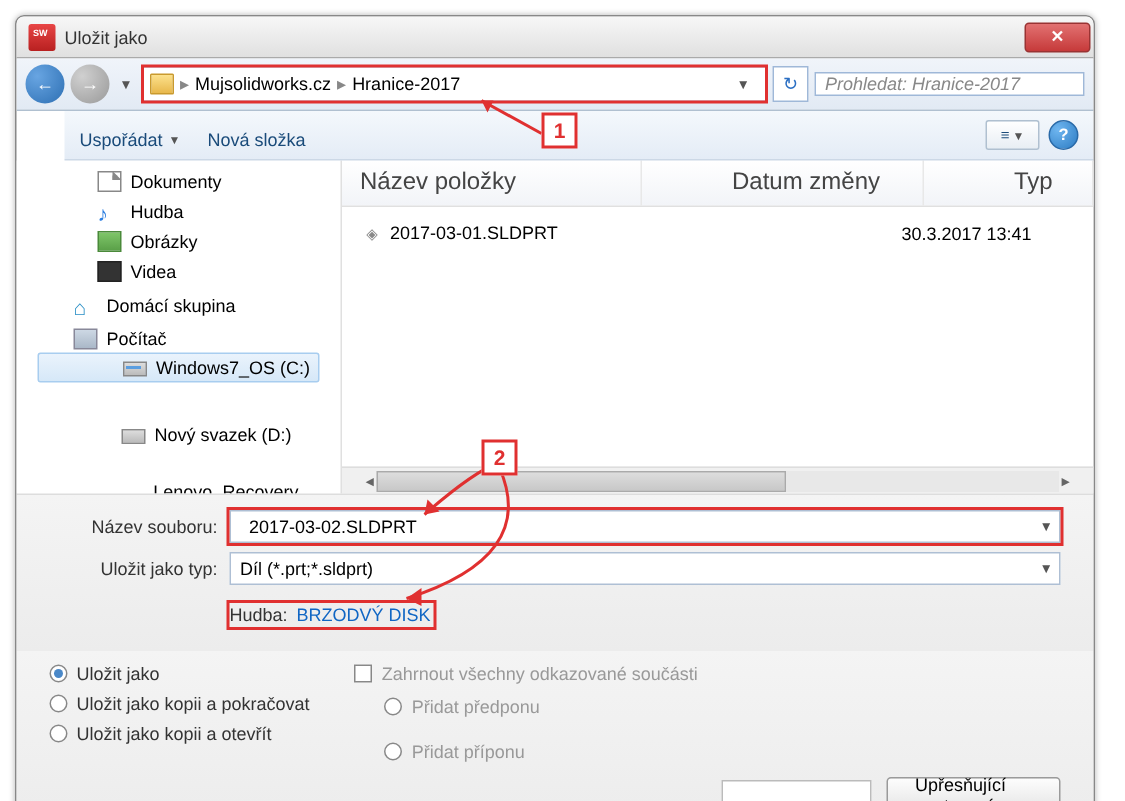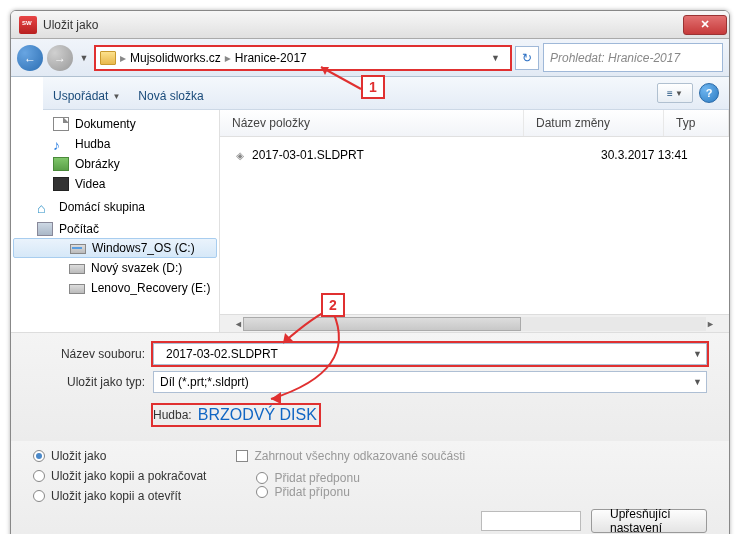--- a/index.html
+++ b/index.html
@@ -13,76 +13,76 @@
 .navbar { background: linear-gradient(#f0f4fa, #e2eaf4); border-bottom: 1px solid #b0c0d0; padding: 4px 6px; display: flex; align-items: center; gap: 4px; }
 .nav-arrow { width: 26px; height: 26px; border-radius: 50%; background: radial-gradient(circle at 30% 30%, #68a5e2, #2d6fb3); display: flex; align-items: center; justify-content: center; color: #fff; font-size: 12px; }
 .nav-arrow.fwd { background: radial-gradient(circle at 30% 30%, #d0d0d0, #999); }
 .nav-caret { width: 14px; height: 18px; display: flex; align-items: center; justify-content: center; color: #555; font-size: 9px; }
 .breadcrumb { flex: 1; background: #fff; border: 1px solid #9fb8d8; height: 24px; display: flex; align-items: center; padding: 0 4px; outline: 2px solid #e03030; outline-offset: -1px; }
 .bc-folder { width: 16px; height: 14px; background: linear-gradient(#fce18c, #e8b84c); border: 1px solid #c99a2e; border-radius: 1px; margin-right: 4px; }
 .bc-item { padding: 0 4px; }
 .bc-sep { color: #888; }
 .bc-drop { margin-left: auto; color: #555; font-size: 9px; padding: 0 6px; }
 .refresh { width: 24px; height: 24px; background: #fff; border: 1px solid #9fb8d8; display: flex; align-items: center; justify-content: center; color: #2b6fc3; font-size: 12px; }
-.searchbox { width: 180px; height: 29px; background: #fff; border: 1px solid #9fb8d8; display: flex; align-items: center; padding: 0 6px; color: #888; font-style: italic; gap: 4px; }
+.searchbox { width: 180px; height: 16px; background: #fff; border: 1px solid #9fb8d8; display: flex; align-items: center; padding: 0 6px; color: #888; font-style: italic; gap: 4px; }
 .toolbar { background: linear-gradient(#f4f8fc, #e4ecf6); border-bottom: 1px solid #ccd8e6; padding: 6px 10px; display: flex; align-items: flex-end; gap: 18px; font-size: 12px; color: #1a4b7a; position: relative; margin-left: 32px; }
 .tb-item { display: flex; align-items: center; gap: 4px; }
 .tb-caret { font-size: 8px; color: #555; }
 .tb-right { margin-left: auto; display: flex; gap: 6px; align-items: center; }
 .view-btn { width: 36px; height: 20px; border: 1px solid #b0c0d0; background: linear-gradient(#fff,#e8eef4); border-radius: 2px; display: flex; align-items: center; justify-content: center; gap: 2px; font-size: 10px; }
 .help-btn { width: 20px; height: 20px; border-radius: 50%; background: radial-gradient(circle at 30% 30%, #6fb6f0, #2d7cc3); color: #fff; display: flex; align-items: center; justify-content: center; font-weight: bold; font-size: 11px; border: 1px solid #2a6aa8; }
 .body-area { display: flex; height: 222px; }
-.tree { width: 209px; border-right: 1px solid #e0e0e0; padding: 4px 0; overflow: hidden; background: #fff; }
+.tree { width: 255px; border-right: 1px solid #e0e0e0; padding: 4px 12px; overflow: hidden; background: #fff; }
 .tree-item { display: flex; align-items: center; padding: 2px 0 2px 42px; gap: 6px; height: 20px; }
-.tree-item.indent2 { padding-left: 58px; }
+.tree-item.indent2 { padding-left: 58px; margin-top: 25px; }
 .tree-item.selected { background: linear-gradient(#eaf3fc, #d6e8f8); border: 1px solid #a8cdef; border-radius: 2px; margin: 0 2px; padding-left: 56px; }
 .tree-group { padding: 6px 0 2px 26px; display: flex; align-items: center; gap: 6px; }
 .ico { width: 16px; height: 14px; display: inline-block; }
 .ico-doc { background: #fff; border: 1px solid #888; position: relative; }
 .ico-doc::after { content: ""; position: absolute; right: -1px; top: -1px; border: 3px solid transparent; border-left-color: #888; border-bottom-color: #888; width:0; height:0; }
 .ico-music { color: #2a7de0; font-size: 14px; }
 .ico-pic { background: linear-gradient(#7fc66a, #5aa048); border: 1px solid #4a8a3a; }
 .ico-vid { background: #333; border: 1px solid #222; }
 .ico-home { color: #2a8fc6; font-size: 14px; }
 .ico-pc { background: linear-gradient(#cdd8e4, #aab8c8); border: 1px solid #889; }
 .ico-drive { background: linear-gradient(#ddd, #bbb); border: 1px solid #888; height: 10px; margin-top: 2px; }
 .ico-drive.c::after { content:""; display:block; width:70%; height:2px; background:#5a9ee0; margin:2px 1px; }
 .filepane { flex: 1; background: #fff; display: flex; flex-direction: column; }
-.fp-header { display: flex; border-bottom: 1px solid #e0e0e0; background: linear-gradient(#fff,#f2f4f8); font-size: 12px; color: #444; }
+.fp-header { display: flex; border-bottom: 1px solid #e0e0e0; background: linear-gradient(#fff,#f2f4f8); font-size: 16px; color: #444; gap: 48px; }
 .fp-col { padding: 6px 12px; border-right: 1px solid #e8e8e8; }
 .fp-col.name { flex: 1; min-width: 200px; }
 .fp-col.date { width: 140px; }
 .fp-col.type { width: 65px; }
 .fp-row { display: flex; align-items: center; padding: 4px 0; }
 .fp-row .fp-col { border: none; }
 .fp-icon { width: 16px; height: 16px; display: inline-flex; align-items: center; justify-content: center; margin-right: 4px; color: #888; font-size: 10px; }
 .fp-scroll { margin-top: auto; height: 18px; background: #f0f0f0; border-top: 1px solid #ddd; display: flex; align-items: center; padding: 0 14px; }
 .fp-scroll-track { flex: 1; height: 14px; background: #e8e8e8; position: relative; }
 .fp-scroll-thumb { position: absolute; left: 0; width: 60%; height: 100%; background: linear-gradient(#ddd, #c8c8c8); border: 1px solid #aaa; }
 .form-area { background: linear-gradient(#f4f4f4, #ececec); border-top: 1px solid #ddd; padding: 10px 22px 10px 22px; position: relative; }
 .form-row { display: flex; align-items: center; margin-bottom: 6px; }
 .form-label { width: 120px; text-align: right; padding-right: 8px; font-size: 12px; color: #333; }
 .form-input { flex: 1; height: 22px; background: #fff; border: 1px solid #aebfd4; padding: 0 6px; font-size: 12px; display: flex; align-items: center; position: relative; }
 .form-input.hl { outline: 2px solid #e03030; padding-left: 12px; }
 .form-input .dd { position: absolute; right: 4px; font-size: 9px; color: #555; }
-.desc-val { color: #1066c4; font-size: 16px; padding: 1px 2px; }
+.desc-val { color: #1066c4; font-size: 12px; padding: 1px 2px; }
 .desc-hl { outline: 2px solid #e03030; display: inline-flex; align-items: center; }
 .bottom-area { background: linear-gradient(#f4f4f4, #ececec); padding: 8px 22px 10px 22px; display: flex; gap: 30px; }
 .radio-col { display: flex; flex-direction: column; gap: 6px; }
 .radio { display: flex; align-items: center; gap: 6px; font-size: 12px; color: #333; }
 .radio.disabled { color: #999; }
 .radio-ind { width: 12px; height: 12px; border: 1px solid #888; border-radius: 50%; background: #fff; display: flex; align-items: center; justify-content: center; }
 .radio-ind.on::after { content:""; width:6px; height:6px; background: #4a88c8; border-radius:50%; }
 .check-ind { width: 12px; height: 12px; border: 1px solid #888; background: #fff; }
 .btn { height: 24px; padding: 0 18px; background: linear-gradient(#fdfdfd, #e4e4e4); border: 1px solid #9a9a9a; border-radius: 3px; font-size: 12px; display: flex; align-items: center; justify-content: center; }
 .btn.wide { width: 116px; }
 .callout-box { position: absolute; width: 24px; height: 24px; border: 2px solid #e03030; background: #fff; color: #e03030; display: flex; align-items: center; justify-content: center; font-size: 14px; font-weight: bold; z-index: 10; }
 svg.arrow { position: absolute; overflow: visible; z-index: 5; pointer-events: none; }
 .right-ops { display: flex; flex-direction: column; gap: 8px; flex: 1; }
-.sub-radios { margin-left: 20px; display:flex; flex-direction:column; gap:0;text-align:center; }
+.sub-radios { margin-left: 20px; display:flex; flex-direction:column; gap:16px;text-align:center; }
 .refine-row { display: flex; gap: 10px; align-items: center; justify-content: flex-end; margin-top: 2px; }
 .txtbox { width: 100px; height: 20px; border: 1px solid #bbb; background: #fff; }
 </style>
 </head>
 <body>
 
 <div class="window">
 
   <div class="titlebar">
     <div class="titlebar-icon"></div>

